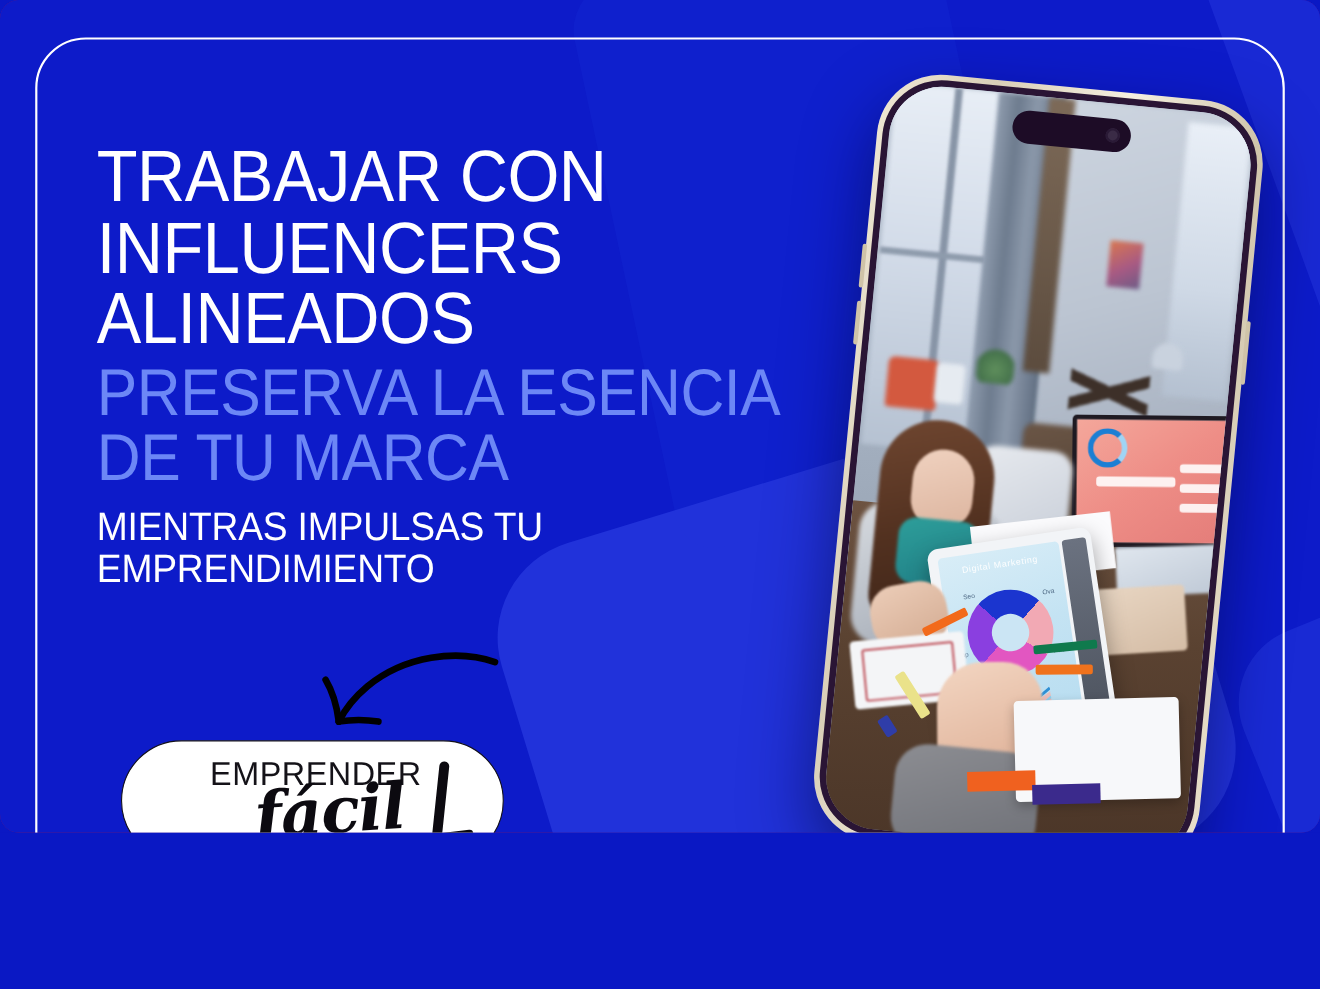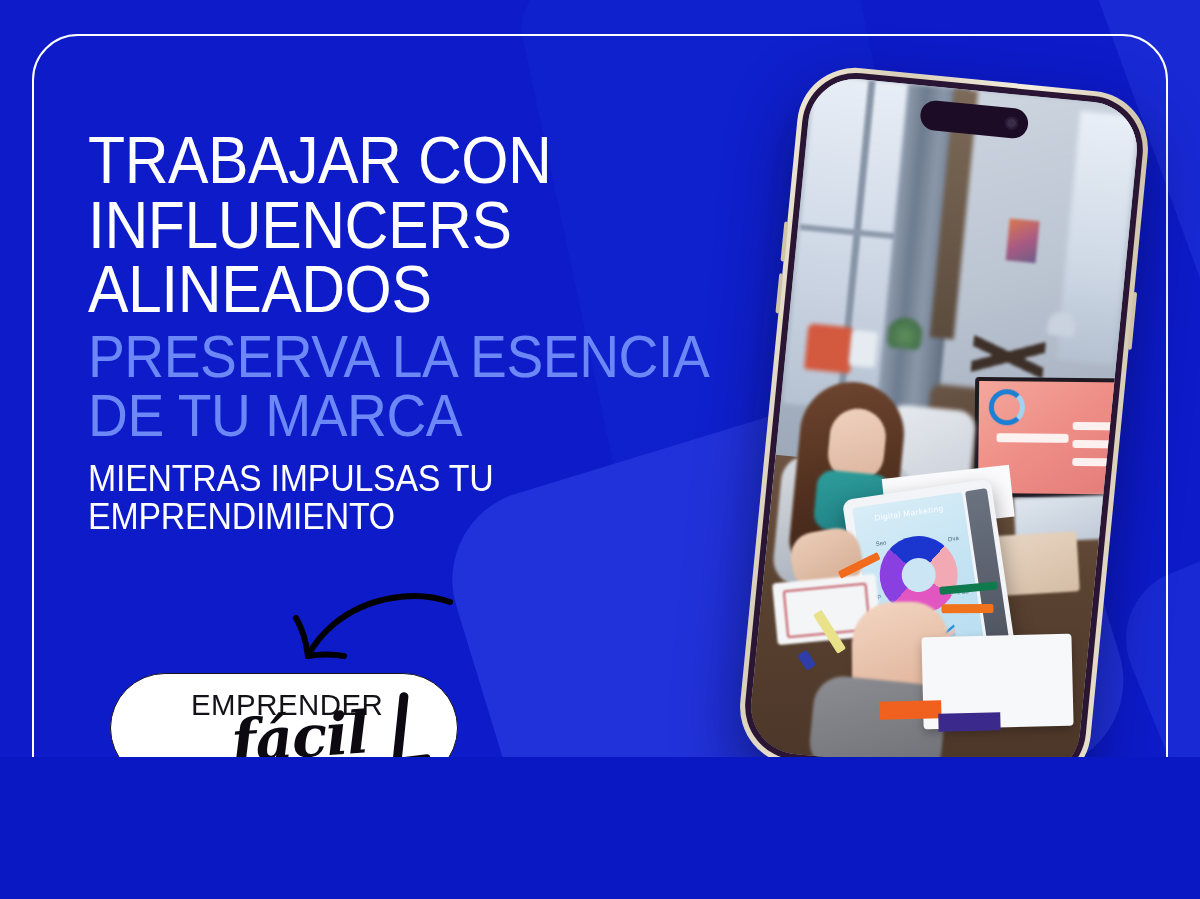--- a/index.html
+++ b/index.html
@@ -7,20 +7,21 @@
     padding: 0;
     background: #0a18c4;
   }
   #stage {
     position: relative;
     width: 1200px;
     height: 757px;
     overflow: hidden;
     background: #701a75;
     font-family: "Liberation Sans", sans-serif;
+    border-radius: 17px;
   }
 
   
   .bg-base {
     position: absolute;
     inset: 0;
     background: #0d1bc9;
   }
   .bg-diag-1 {
     position: absolute;

